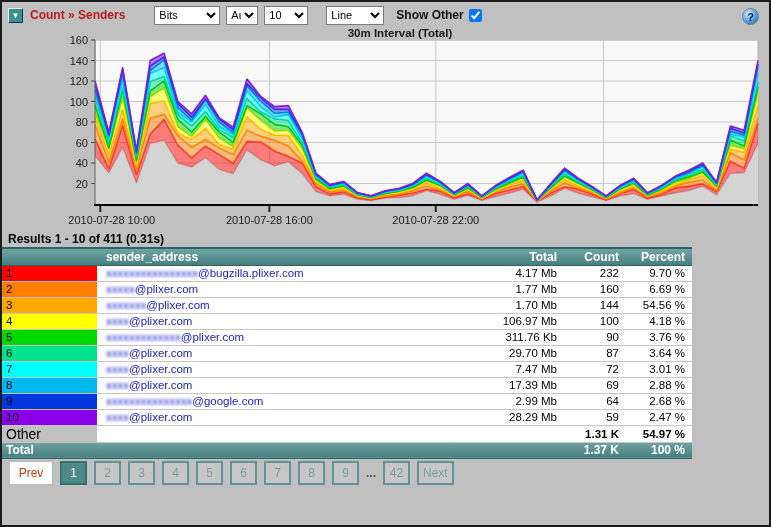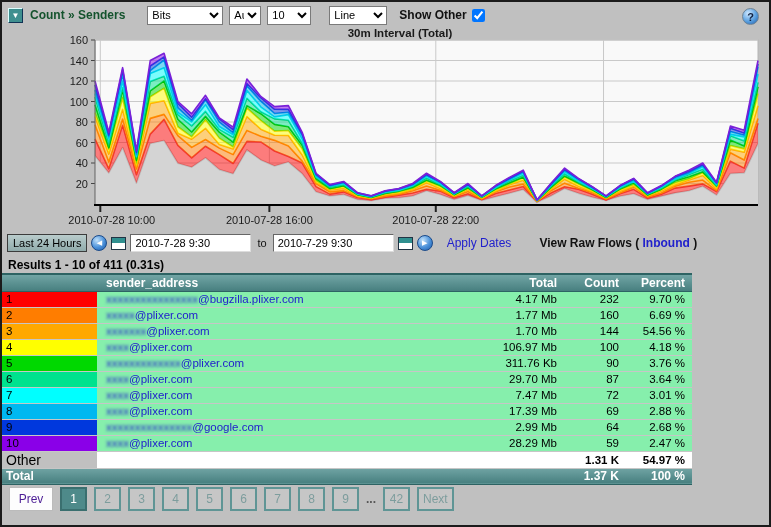--- a/index.html
+++ b/index.html
@@ -8,23 +8,23 @@
     position:relative; width:771px; height:527px;
     border:2px solid #1b1b1b; background:#c0c0c0; overflow:hidden;
   }
   
   .toolbar{ height:26px; display:flex; align-items:center; padding-left:6px; }
   .tb-collapse{
     width:15px; height:15px; background:#3f8f8f;
     border:1px solid; border-color:#dff #135 #135 #dff;
     color:#fff; font-size:8px; line-height:13px; text-align:center; cursor:pointer;
   }
-  .tb-title{ font-size:12px; font-weight:bold; color:#14532d; margin:0 9px 0 7px; }
+  .tb-title{ font-size:12px; font-weight:bold; color:#b91c1c; margin:0 9px 0 7px; }
   .tb-select{ height:19px; font-size:11px; font-family:"Liberation Sans",sans-serif; margin-right:6px; border:1px solid #7a7a7a; background:#fff; }
-  .sel-units{ width:76px; margin-left:13px;}
+  .sel-units{ width:66px; margin-left:20px;}
   .sel-rollup{ width:32px; }
   .sel-top_n{ width:44px; }
   .sel-chart_type{ width:58px; margin-left:12px; }
   .show-other-label{ font-size:12px; font-weight:bold; color:#111; margin-left:6px; }
   .show-other-cb{ margin-left:5px; width:13px; height:13px; }
   .help-btn{
     position:absolute; top:6px; right:10px; width:17px; height:17px; border-radius:50%;
     background:radial-gradient(circle at 35% 30%, #cfe8ff, #5aa0e0 55%, #1c5aa8);
     border:1px solid #6d8396; color:#102040; font-size:11px; font-weight:bold;
     text-align:center; line-height:16px; cursor:pointer;
@@ -63,42 +63,42 @@
   table.senders col.c-rank{ width:95px; }
   table.senders col.c-total{ width:110px; }
   table.senders col.c-count{ width:62px; }
   table.senders col.c-pct{ width:66px; }
   table.senders th{
     height:17px; background:linear-gradient(#71a5a5,#477f7f); color:#fff;
     font-size:12px; font-weight:bold; text-align:right; padding:0 7px 0 0;
     border-top:2px solid #2d6363; border-bottom:1px solid #2d6363;
   }
   table.senders th.h-sender{ text-align:left; padding-left:9px; }
-  table.senders td{ height:16px; background:#86efac; border-bottom:1px solid #c6c6c6; white-space:nowrap; overflow:hidden; }
+  table.senders td{ height:16px; background:#ffffff; border-bottom:1px solid #c6c6c6; white-space:nowrap; overflow:hidden; }
   td.rank-cell{ color:#000; padding-left:4px; font-size:11.5px; }
   td.sender-cell{ padding-left:9px; }
   td.sender-cell a{ color:#2121cc; text-decoration:none; font-size:11.5px; }
   .blurred{ filter:blur(1.7px); }
   td.num{ text-align:right; padding-right:7px; color:#000; }
   tr.other-row td{ background:#fff; }
   tr.other-row td.rank-cell{ background:#c0c0c0; font-size:14px; }
   tr.other-row td.num{ font-weight:bold; }
   tr.total-row td{
     background:linear-gradient(#6fa3a3,#477f7f); color:#fff; font-weight:bold;
     border-bottom:1px solid #2d6363; font-size:12px;
   }
   tr.total-row td.rank-cell{ color:#fff; }
   
   .pagination{ height:29px; display:flex; align-items:center; padding-left:7px; gap:7px; }
   .pg-btn{
     min-width:27px; height:24px; border:2px solid #5f9595; background:#c6c6c6;
     color:#7d9d9d; font-size:12px; font-family:"Liberation Sans",sans-serif;
     text-align:center; line-height:20px; cursor:pointer; padding:0 4px;
   }
-  .pg-prev{ background:#fdfdfd; border:1px solid #bbb; color:#4c1d95; min-width:44px; line-height:22px;}
+  .pg-prev{ background:#fdfdfd; border:1px solid #bbb; color:#c2410c; min-width:44px; line-height:22px;}
   .pg-active{ background:#4e8a8a; color:#fff; border-color:#3a6f6f; }
   .pg-ellipsis{ color:#555; font-weight:bold; font-size:12px; }
 </style>
 </head>
 <body>
 
 <div class="window">
 
   <div class="toolbar">
     <div class="tb-collapse">▼</div>
@@ -168,36 +168,20 @@
         <line x1="98.304" y1="178" x2="98.304" y2="184" stroke="#222" stroke-width="2"></line>
         <text x="66.304" y="196" text-anchor="start" font-size="11" fill="#1a1a1a">2010-07-28 10:00</text>
         <line x1="267.369" y1="178" x2="267.369" y2="184" stroke="#222" stroke-width="2"></line>
         <text x="267.369" y="196" text-anchor="middle" font-size="11" fill="#1a1a1a">2010-07-28 16:00</text>
         <line x1="433.782" y1="178" x2="433.782" y2="184" stroke="#222" stroke-width="2"></line>
         <text x="433.782" y="196" text-anchor="middle" font-size="11" fill="#1a1a1a">2010-07-28 22:00</text>
         <text x="398" y="9" text-anchor="middle" font-size="11.5" font-weight="bold" fill="#1a1a1a">30m Interval (Total)</text>
       </svg>
   </div>
 
-  <div class="date-bar">
-    <button class="range-btn">Last 24 Hours</button>
-    <button class="nav-btn">◀</button>
-    <div class="cal-icon"></div>
-    <input class="date-input" value="2010-7-28 9:30" style="">
-    <span class="to-label">to</span>
-    <input class="date-input" value="2010-7-29 9:30" style="">
-    <div class="cal-icon"></div>
-    <button class="nav-btn">▶</button>
-    <a class="apply-link" href="#">Apply Dates</a>
-    <span class="raw-flows">
-      <span>View Raw Flows (</span>
-      <span class="rf-link">Inbound</span>
-      <span> )</span>
-    </span>
-  </div>
 
   <div class="results-line">Results 1 - 10 of 411 (0.31s)</div>
 
   <table class="senders">
     <colgroup>
       <col class="c-rank">
         <col class="c-sender">
         <col class="c-total">
         <col class="c-count">
         <col class="c-pct">

